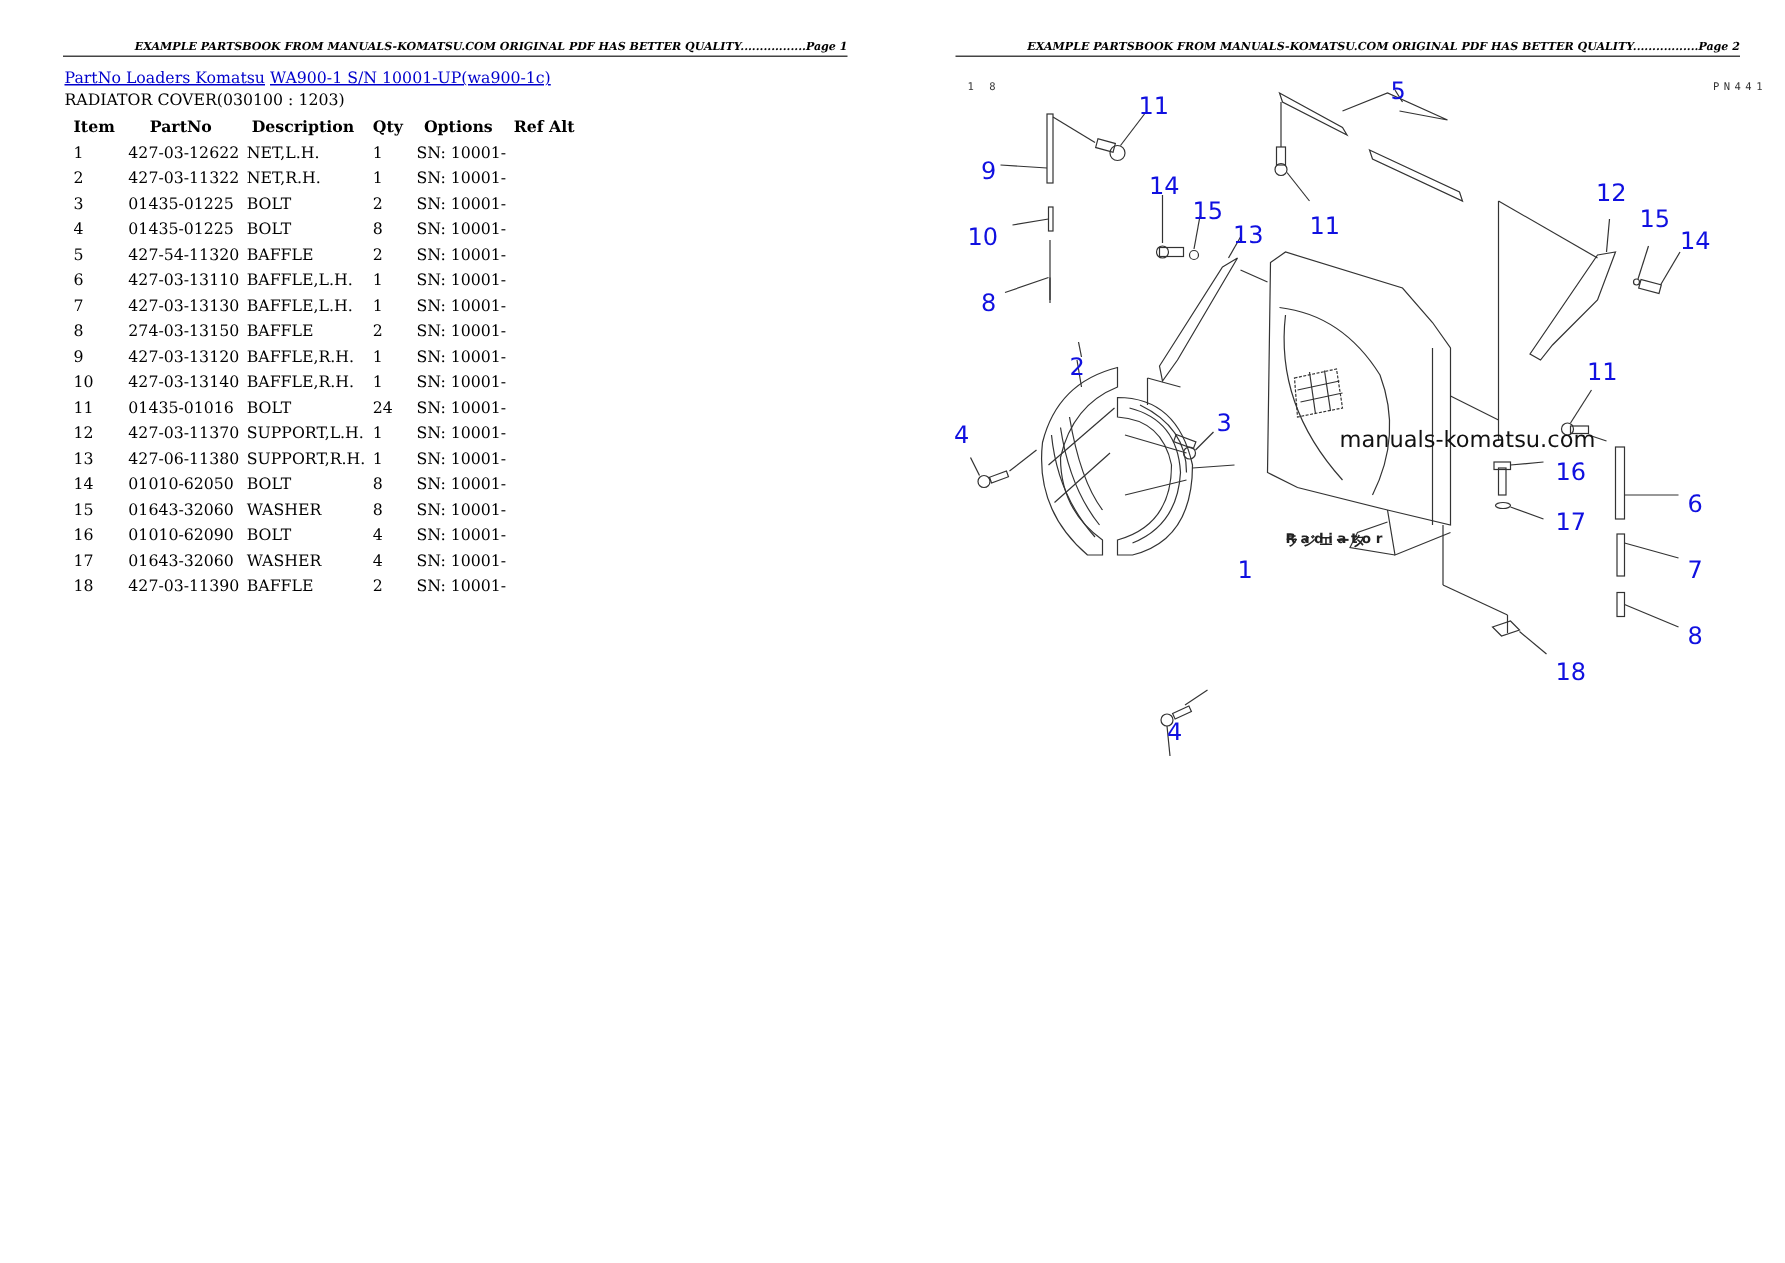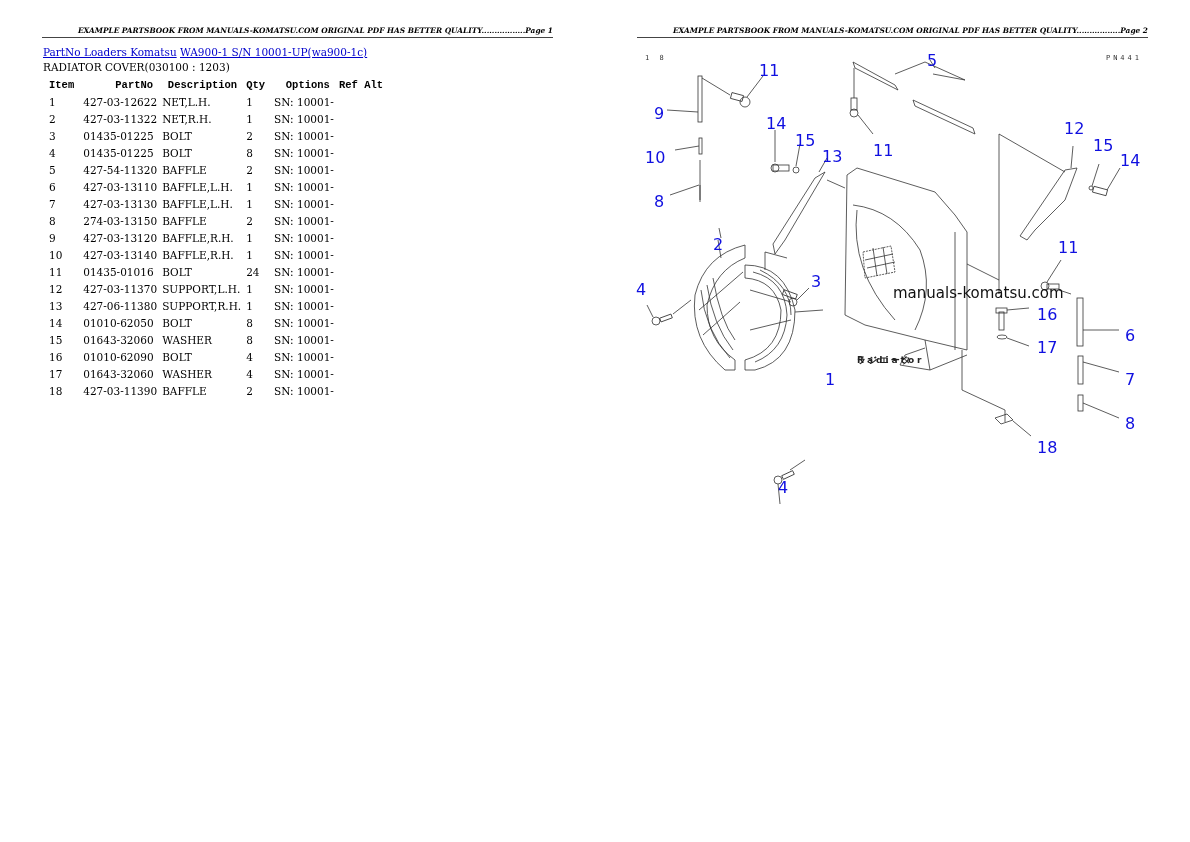--- a/index.html
+++ b/index.html
@@ -1,30 +1,30 @@
 <!DOCTYPE html>
 <html><head>
 <meta charset="utf-8">
 <style>
   html,body{margin:0;padding:0;background:#fff;}
   body{width:1190px;height:842px;position:relative;overflow:hidden;font-family:"DejaVu Serif","Liberation Serif",serif;color:#000;}
-  .page{position:absolute;top:0;height:782px;}
+  .page{position:absolute;top:0;height:782px;padding-left:12px;}
   .page1{left:0;width:595px;}
   .page2{left:595px;width:595px;}
   .hdr{position:absolute;top:26px;font-size:7.4px;font-weight:bold;font-style:italic;letter-spacing:0;white-space:nowrap;}
   .page1 .hdr{right:42px;}
   .page2 .hdr{right:42px;}
   .hdr-rule{position:absolute;top:37px;height:0;border-top:1px solid #444;}
   .page1 .hdr-rule{left:42px;right:42px;}
   .page2 .hdr-rule{left:42px;right:42px;}
   .crumbs{position:absolute;left:43px;top:46px;font-size:10.5px;white-space:nowrap;}
   .crumbs a{color:#00c;text-decoration:underline;cursor:pointer;}
   .subtitle{position:absolute;left:43px;top:61px;font-size:10.5px;white-space:nowrap;text-align:center;}
   table.parts{position:absolute;left:45px;top:76px;border-collapse:collapse;font-size:10.5px;}
-  table.parts th{font-weight:bold;text-align:right;padding:0 5px 0 4px;height:17px;white-space:nowrap;font-family:Liberation Mono, monospace;}
+  table.parts th{font-weight:bold;text-align:center;padding:0 5px 0 4px;height:17px;white-space:nowrap;}
   table.parts td{padding:0 1px 0 4px;height:17px;white-space:nowrap;}
   table.parts td.c-item{width:25px;}
   table.parts td.c-part{width:69px;}
   table.parts td.c-desc{width:76px;}
   table.parts td.c-qty{width:18px;}
   .diagram{position:absolute;left:0;top:40px;width:595px;height:480px;}
   .corner{position:absolute;font-family:"DejaVu Sans Mono",monospace;font-size:7px;color:#333;letter-spacing:3px;}
   .callout{position:absolute;font-family:"DejaVu Sans","Liberation Sans",sans-serif;color:#1010e0;font-size:16px;line-height:16px;}
   .watermark{position:absolute;font-family:"DejaVu Sans","Liberation Sans",sans-serif;font-size:15px;color:#111;text-align:center;}
   .jp{position:absolute;font-family:"DejaVu Sans","Liberation Sans",sans-serif;font-size:9px;color:#222;letter-spacing:2px;}
@@ -200,21 +200,21 @@
         </tr>
       </tbody>
   </table>
 </div>
 
 <div class="page page2">
   <div class="hdr">EXAMPLE PARTSBOOK FROM MANUALS-KOMATSU.COM ORIGINAL PDF HAS BETTER QUALITY.................Page 2</div>
   <div class="hdr-rule"></div>
 
   <div class="corner" style="left:50px;top:54px;">1 8</div>
-  <div class="corner" style="right:48px;top:54px;">PN441</div>
+  <div class="corner" style="right:24px;top:54px;">PN441</div>
 
   <svg class="diagram" viewBox="0 0 595 480" fill="none" stroke="#333" stroke-width="0.8">
 
     <g>
       <rect x="103" y="36" width="4" height="46"></rect>
       <line x1="72" y1="70" x2="103" y2="72"></line>
       <line x1="107" y1="38" x2="135" y2="55"></line>
     </g>
 
     <g>

